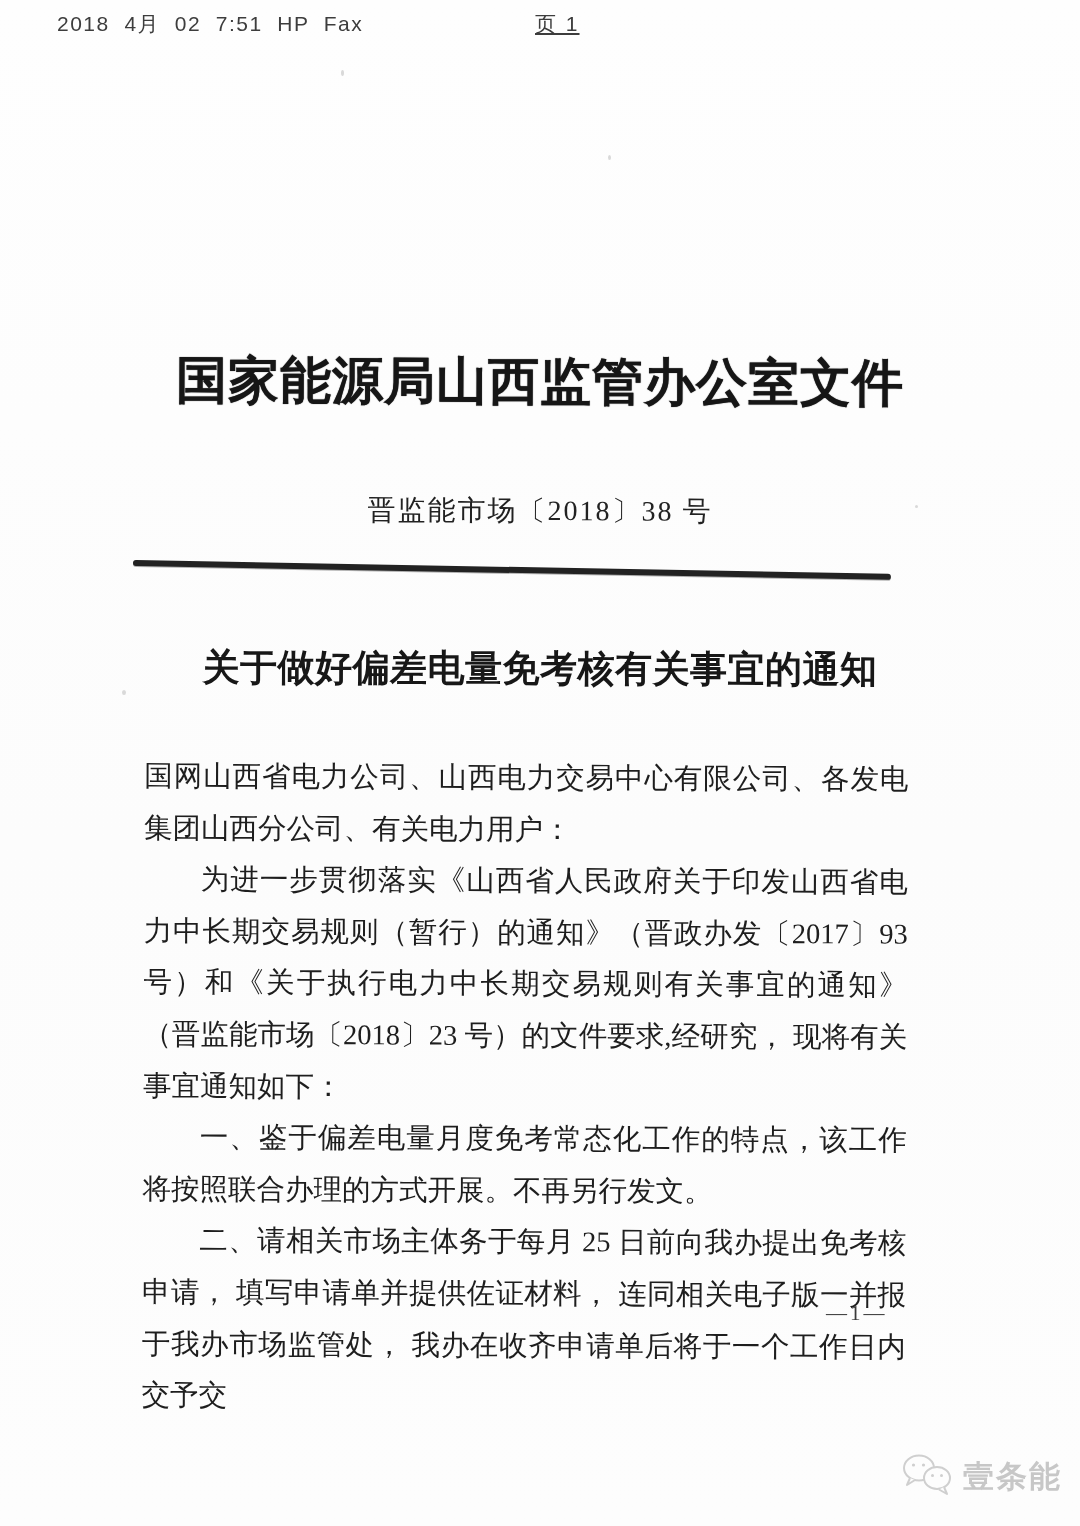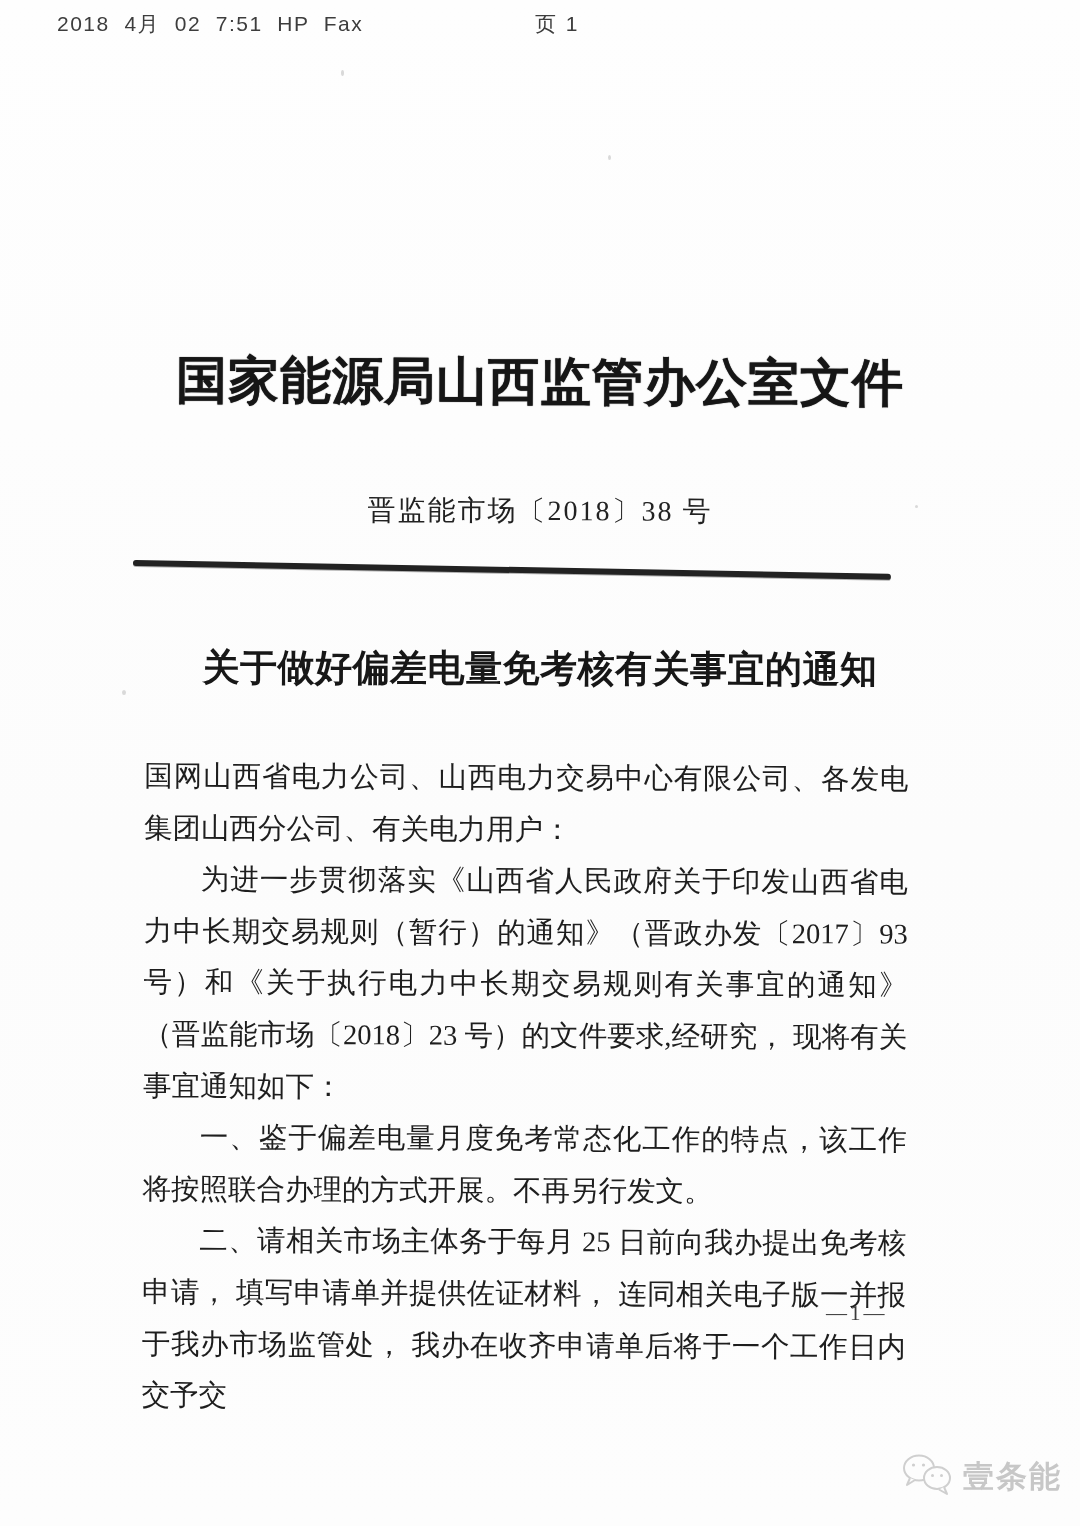--- a/index.html
+++ b/index.html
@@ -18,21 +18,21 @@
   
   .fax-header {
     position: absolute; top: 10px; left: 57px;
     font-family: "Liberation Sans", "DejaVu Sans", sans-serif;
     font-size: 21px; color: #3d3d3d; letter-spacing: 1.5px;
     white-space: pre;
   }
   .fax-page {
     position: absolute; top: 10px; left: 535px;
     font-family: "Liberation Sans", "DejaVu Sans", sans-serif;
-    font-size: 21px; color: #3d3d3d; letter-spacing: 2px;
+    font-size: 21px; color: #3d3d3d; letter-spacing: 2px; text-decoration: underline;
   }
   
   .org-title {
     position: absolute; top: 348px; left: 0; width: 100%;
     text-align: center;
     font-size: 51px; font-weight: 900; letter-spacing: 1px;
     color: #161616;
     transform: rotate(0.25deg);
     text-shadow: 0 0 1px #333;
   }

